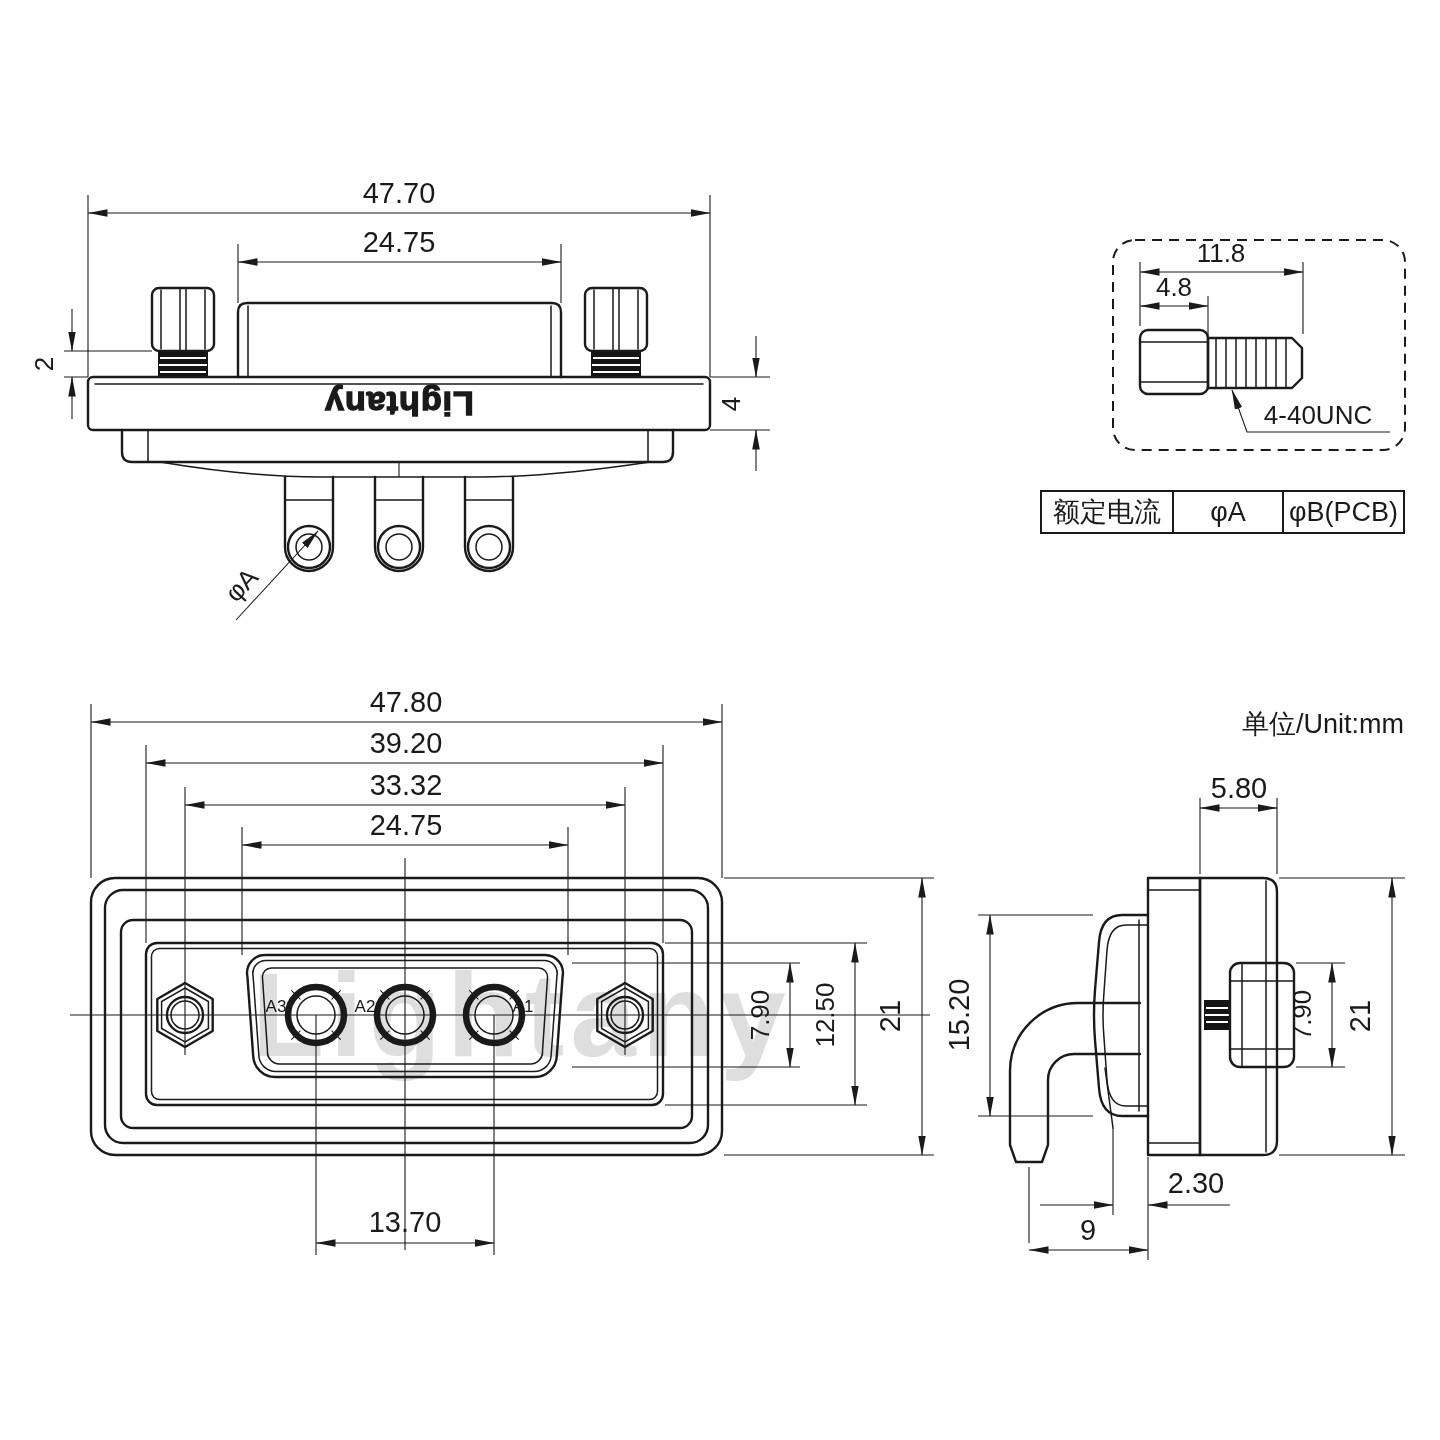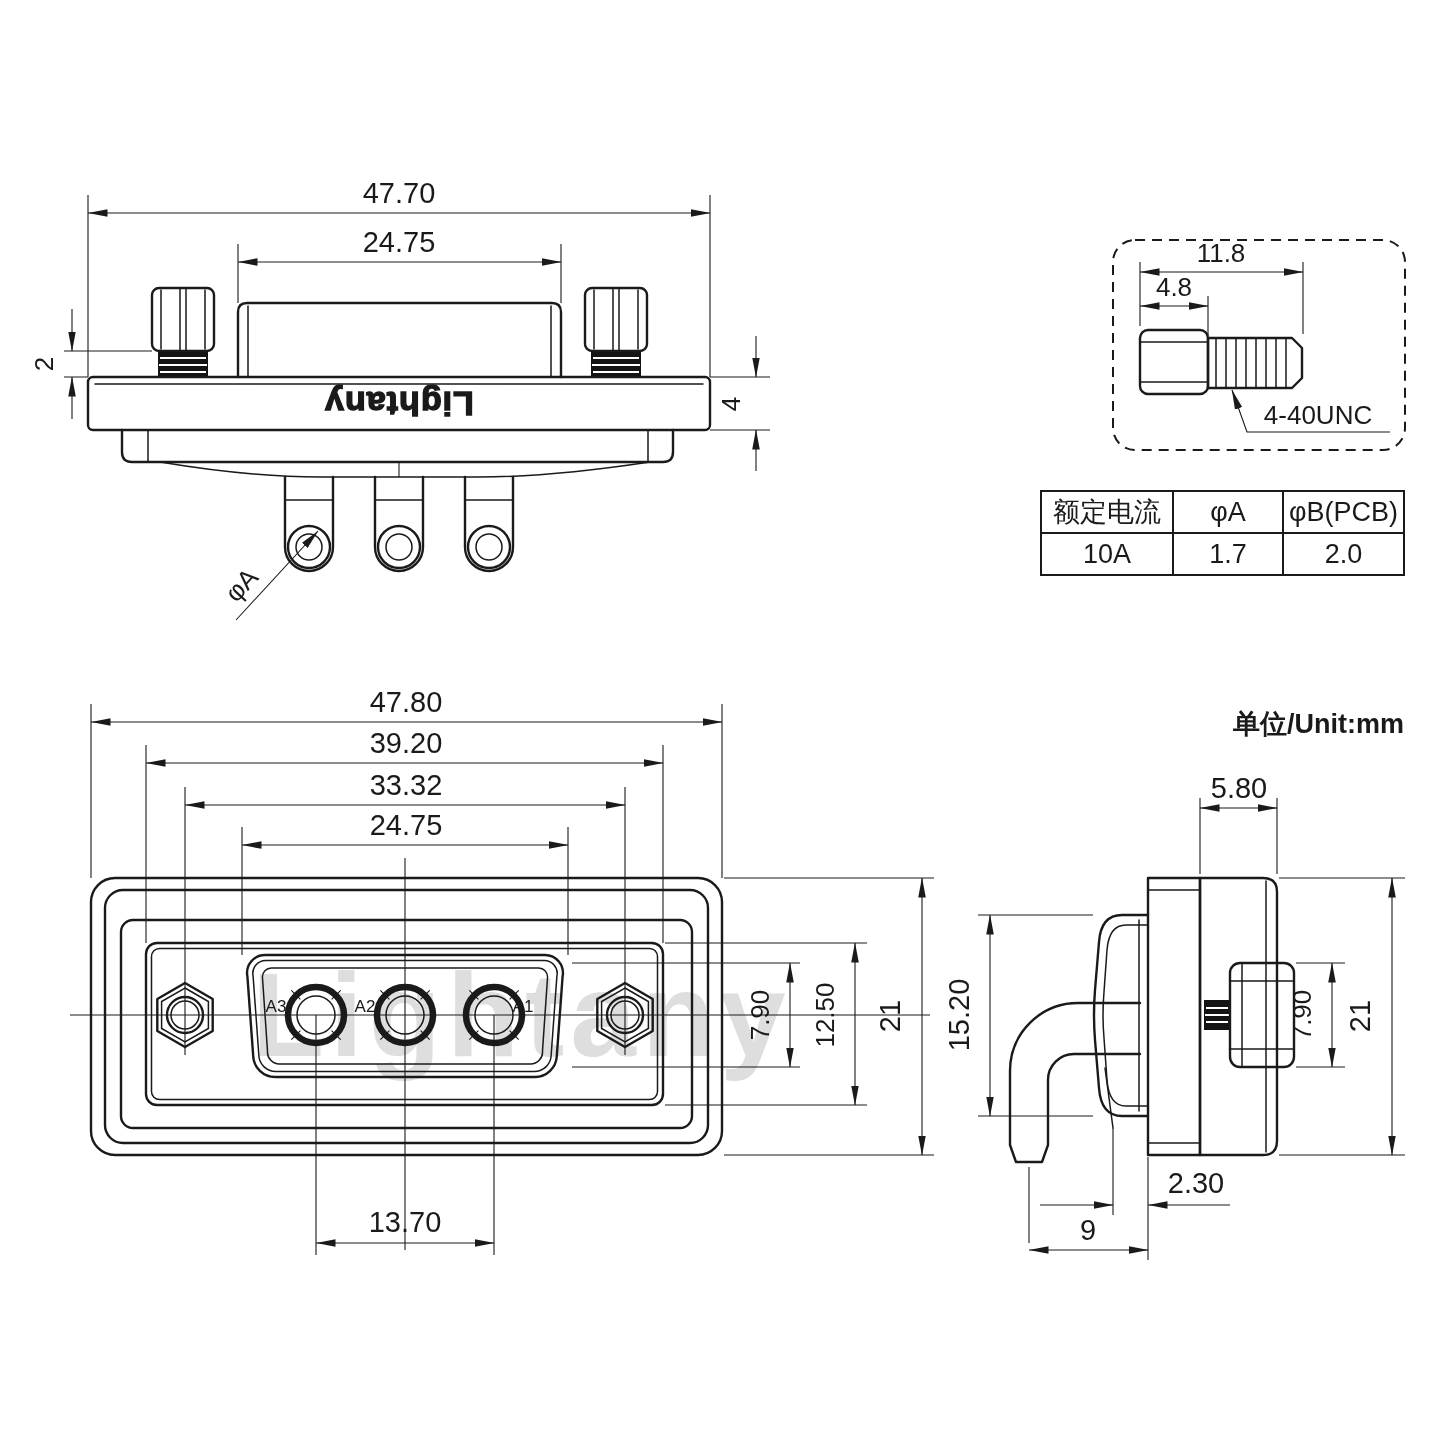--- a/index.html
+++ b/index.html
@@ -16,21 +16,21 @@
   .lbl{font-size:17px;}
   .wm{font-size:118px;font-weight:600;fill:#dedede;letter-spacing:6px;}
   .thr{fill:#141414;stroke:none;}
   .thw{stroke:#fff;stroke-width:2;fill:none;}
   .dash{fill:none;stroke:#1a1a1a;stroke-width:2;stroke-dasharray:10 7;}
   .spec{position:absolute;left:1040px;top:490px;width:364px;}
   .spec table{border-collapse:collapse;width:100%;table-layout:fixed;}
   .spec td,.spec th{border:2.4px solid #1a1a1a;height:40px;text-align:center;vertical-align:middle;
         font-size:27px;font-weight:400;padding:0;}
   .c1{width:132px;} .c2{width:110px;} .c3{width:121px;}
-  .unit{position:absolute;left:1040px;top:706px;width:364px;text-align:right;font-size:27px;font-weight:bold;}
+  .unit{position:absolute;left:1040px;top:706px;width:364px;text-align:right;font-size:27px;}
 </style>
 </head>
 <body>
 
 <div class="stage">
 
 <svg width="1440" height="1440" viewBox="0 0 1440 1440">
   <defs>
     <marker id="ae" viewBox="0 0 20 10" refX="19.5" refY="5" markerWidth="20" markerHeight="10" orient="auto" markerUnits="userSpaceOnUse">
       <path d="M20,5 L0,1.2 L0,8.8 Z" fill="#1a1a1a"></path>
@@ -315,23 +315,18 @@
           <col class="c1">
           <col class="c2">
           <col class="c3">
         </colgroup>
     <tbody>
           <tr>
       <th>额定电流</th>
       <th>φA</th>
       <th>φB(PCB)</th>
     </tr>
-    <tr>
-      <td>10A</td>
-      <td>1.7</td>
-      <td>2.0</td>
-    </tr>
   </tbody>
       </table>
 </div>
 <div class="unit">单位/Unit:mm</div>
 
 </div>
 
 </body></html>

